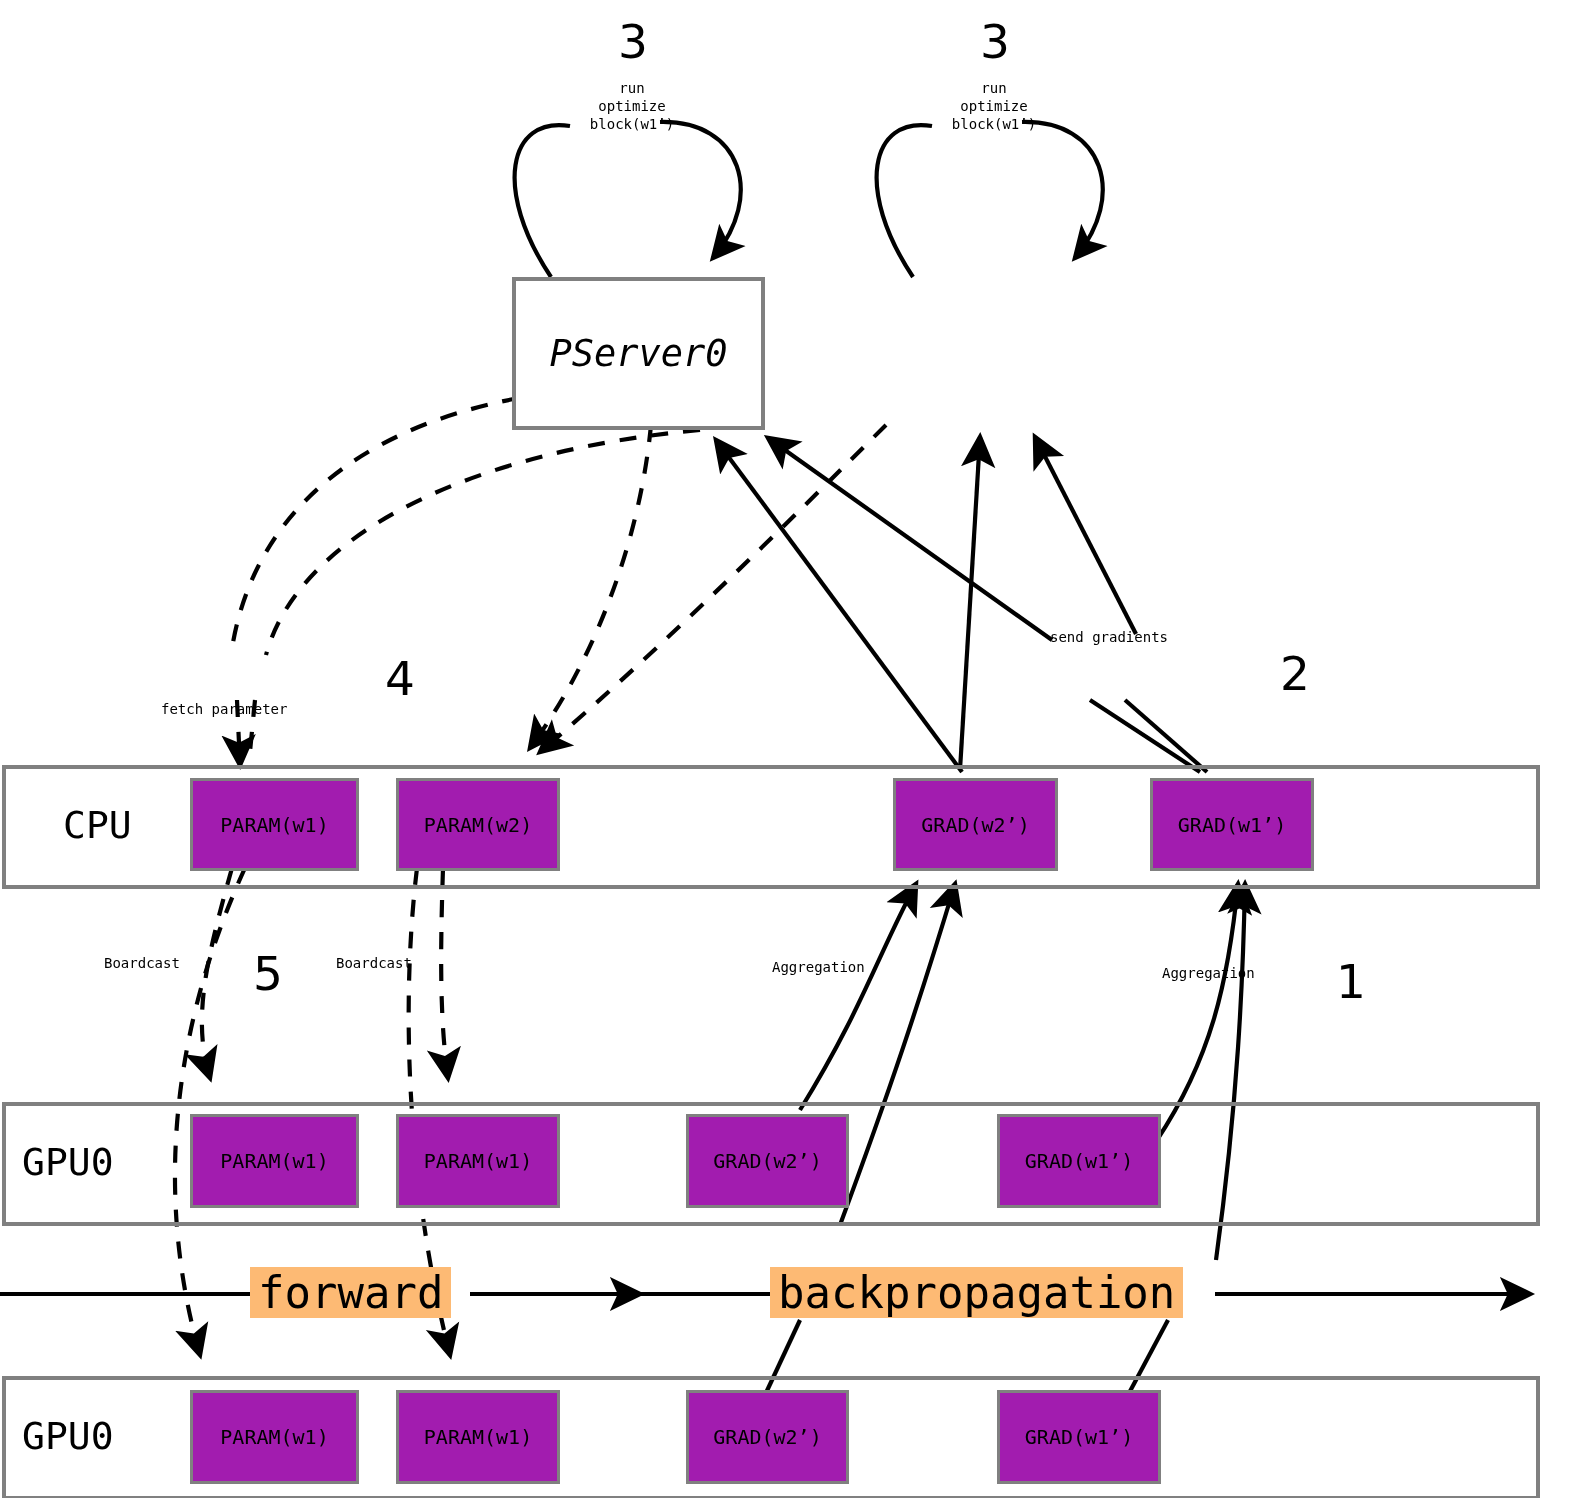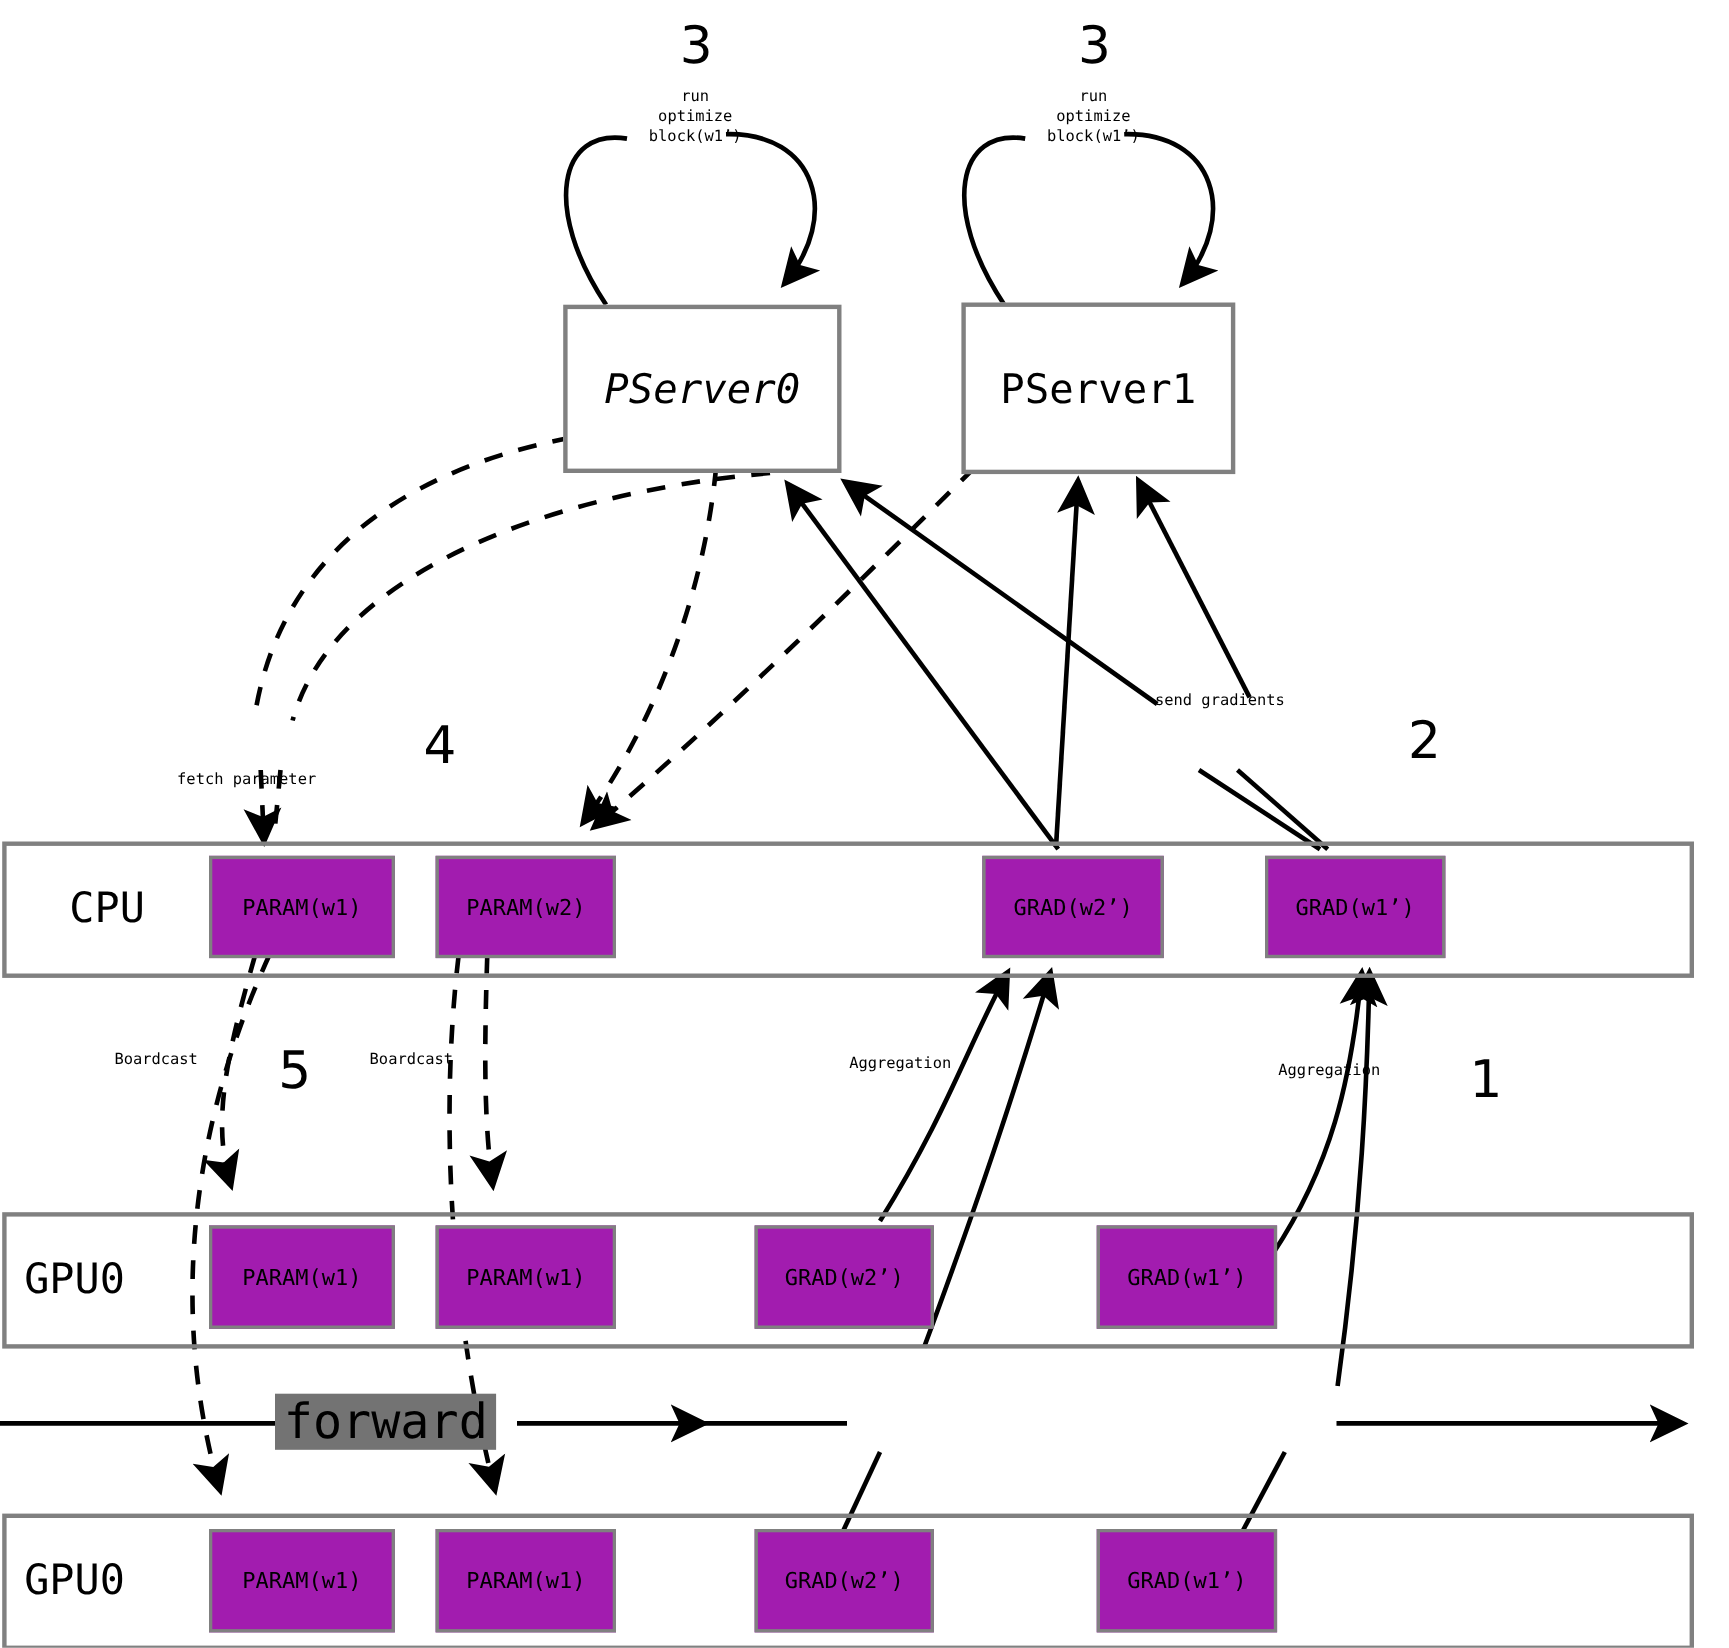--- a/index.html
+++ b/index.html
@@ -20,21 +20,21 @@
   .cell{position:absolute;background:#a21caf;border:3px solid #808080;
         display:flex;align-items:center;justify-content:center;
         font-size:20px;font-family:"DejaVu Sans Mono",monospace;white-space:nowrap;}
 
   .ann{position:absolute;font-family:"DejaVu Sans Mono",monospace;
        font-size:14px;white-space:nowrap;line-height:1.28;}
   .ann.center{text-align:center;}
   .step{position:absolute;font-family:"DejaVu Sans",sans-serif;
         font-size:47px;line-height:1;white-space:nowrap;}
   .flowlabel{position:absolute;font-family:"DejaVu Sans Mono",monospace;
-             font-size:44px;white-space:nowrap;background:#737373;padding:0 8px;}
+             font-size:44px;white-space:nowrap;background:#fdba74;padding:0 8px;}
 </style>
 </head>
 <body>
 
 <div id="stage">
 
   <svg class="layer" viewBox="0 0 1572 1498" xmlns="http://www.w3.org/2000/svg">
     <defs>
       <marker id="ah" markerWidth="9" markerHeight="9" refX="7.2" refY="4.5" orient="auto" markerUnits="strokeWidth">
         <path d="M0,0.4 L8.4,4.5 L0,8.6 L1.9,4.5 Z" fill="#000"></path>
@@ -89,23 +89,20 @@
       <path d="M 245,868 C 180,1010 150,1180 200,1355" marker-end="url(#ah)"></path>
 
       <path d="M 443,868 C 440,960 440,1020 448,1078" marker-end="url(#ah)"></path>
 
       <path d="M 417,868 C 400,1010 408,1190 450,1355" marker-end="url(#ah)"></path>
     </g>
   </svg>
 
   <div class="node-box pserver" style="left:512px;top:277px;width:245px;height:145px;font-style:italic;">
     <span>PServer0</span>
-  </div>
-  <div class="node-box pserver" style="left:874px;top:275px;width:241px;height:148px;">
-    <span>PServer1</span>
   </div>
 
   <div class="step" style="left:618px;top:18px;">3</div>
   <div class="ann center" style="left:562px;top:80px;width:140px;">
     <div>run</div>
     <div>optimize</div>
     <div>block(w1’)</div>
   </div>
 
   <div class="step" style="left:980px;top:18px;">3</div>
@@ -173,14 +170,15 @@
   <div class="step" style="left:253px;top:950px;">5</div>
 
   <div class="ann" style="left:336px;top:955px;">Boardcast</div>
 
   <div class="ann" style="left:772px;top:959px;">Aggregation</div>
 
   <div class="ann" style="left:1162px;top:965px;">Aggregation</div>
   <div class="step" style="left:1336px;top:958px;">1</div>
 
   <div class="flowlabel" style="left:250px;top:1267px;">forward</div>
+  <div class="flowlabel" style="left:770px;top:1267px;">backpropagation</div>
 
 </div>
 
 </body></html>

